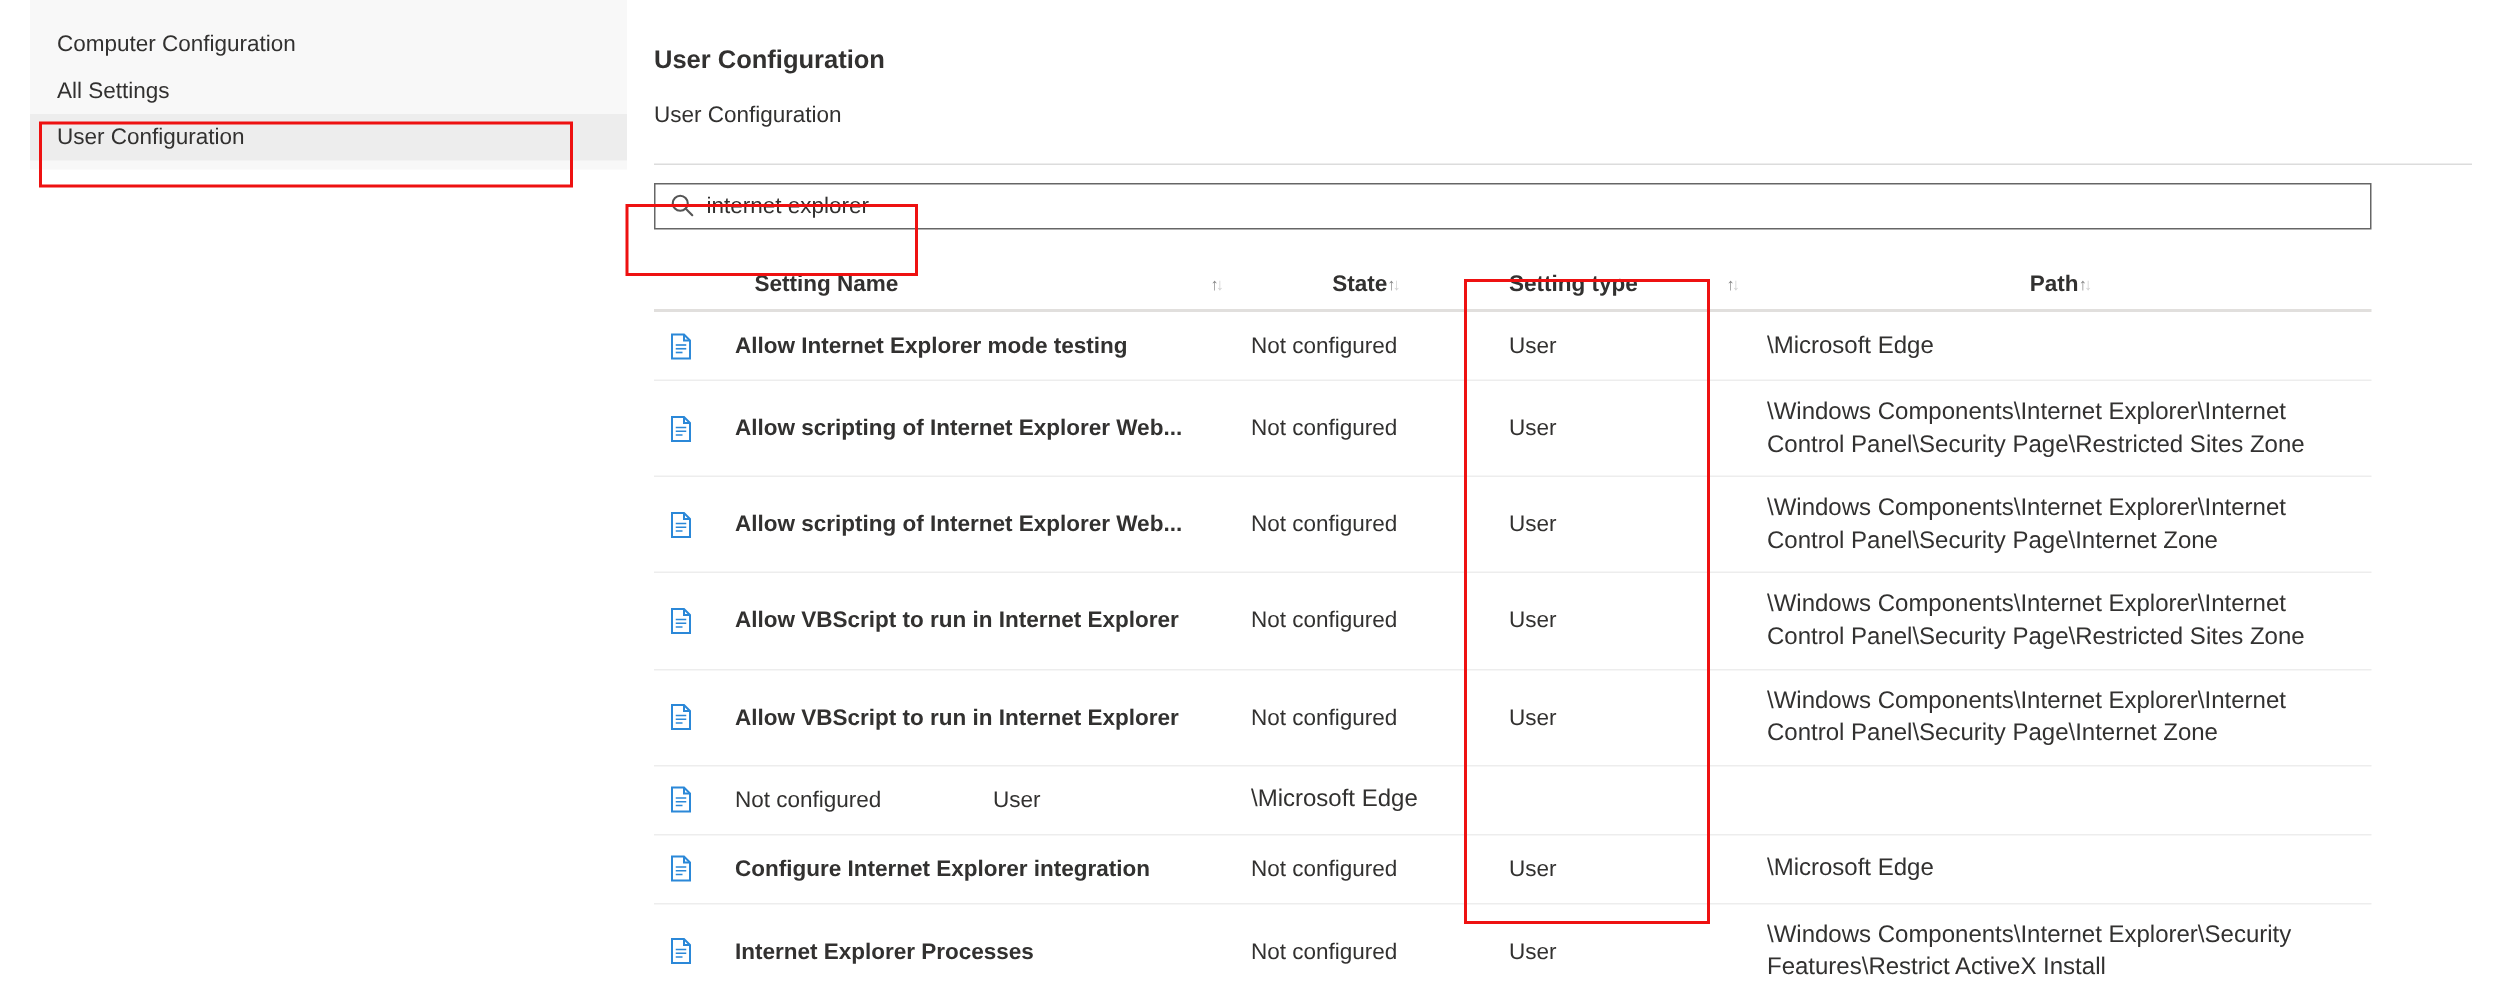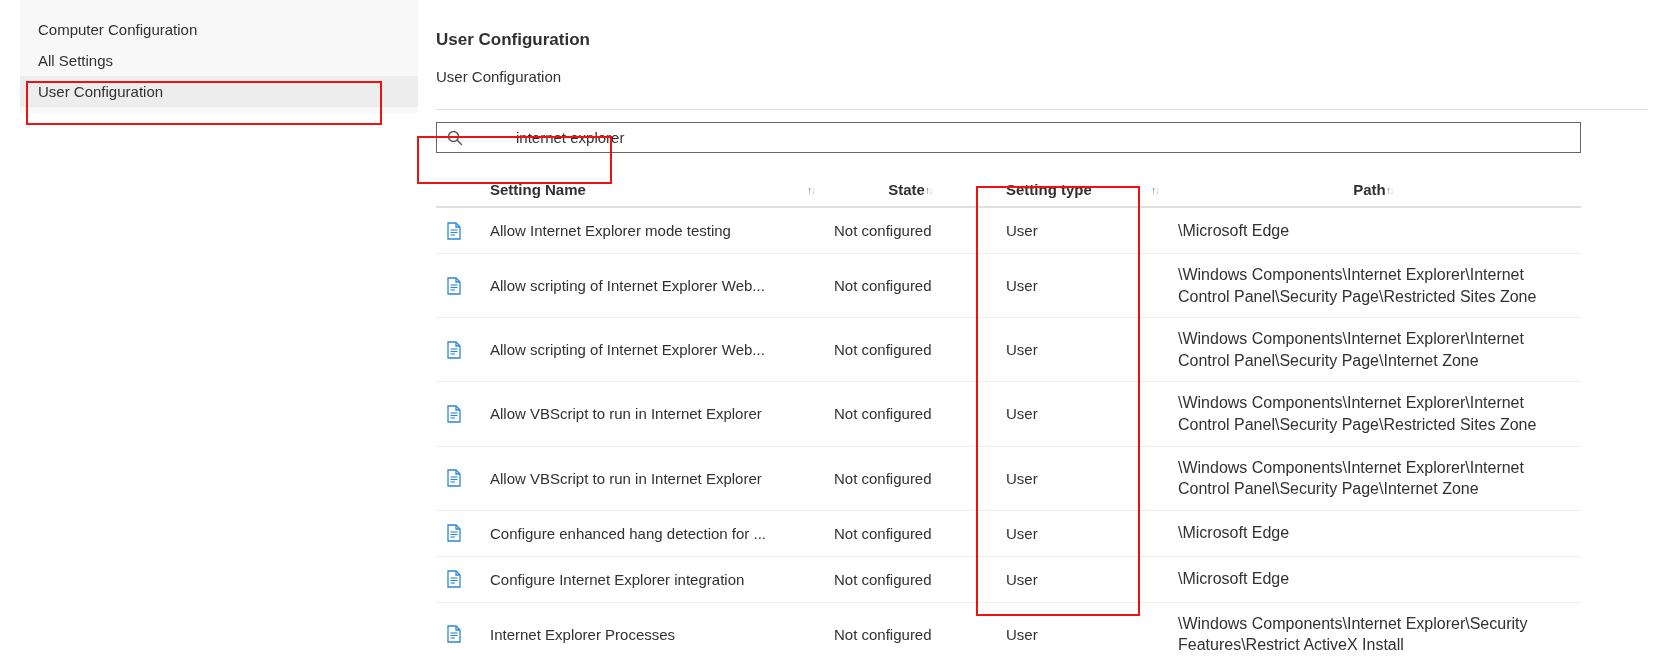--- a/index.html
+++ b/index.html
@@ -47,24 +47,23 @@
   }
   .divider {
     border: none;
     border-top: 1px solid #dcdcdc;
     margin: 0 0 12px 0;
   }
   .search-wrap {
     width: 1145px;
     border: 1px solid #666;
     display: flex;
-    align-items: center;
+    align-items: flex-start;
     padding: 6px 10px;
     background: #fff;
-    gap: 45px;
   }
   .search-wrap svg { flex-shrink: 0; }
   .search-input {
     border: none;
     outline: none;
     font-size: 15px;
     padding: 0 8px;
     flex: 1;
     background: transparent;
     color: #323130;
@@ -81,21 +80,21 @@
     display: flex;
     align-items: center;
     justify-content: space-between;
     font-weight: 700;
     font-size: 15px;
     padding: 6px 10px 8px 10px;
     cursor: pointer;
   }
   .col-icon { width: 44px; padding-left: 14px; }
   .col-name { width: 344px; }
-  .col-name .th-left { padding-left: 0; }
+  .col-name .th-left { padding-left: 0; margin-left: 13px; }
   .col-state { width: 172px; justify-content: center; }
   .col-type  { width: 172px; }
   .col-path  { width: 410px; justify-content: center; }
   .sort-icon {
     color: #888;
     font-size: 11px;
     letter-spacing: -2px;
     display: inline-flex;
   }
   .sort-icon .down { color: #cfcfcf; }
@@ -110,20 +109,21 @@
     padding: 0 10px;
     font-size: 15px;
     color: #323130;
   }
   .cell.col-icon { display: flex; align-items: center; }
   .cell.col-name {
     white-space: nowrap;
     overflow: hidden;
     text-overflow: ellipsis;
     cursor: pointer;
+    font-weight: bold;
   }
   .cell.col-path {
     font-size: 16px;
     line-height: 1.35;
   }
   
   .redbox {
     position: absolute;
     border: 2px solid #e11;
     pointer-events: none;
@@ -264,21 +264,20 @@
           <div class="row">
             <div class="cell col-icon">
               <svg width="16" height="18" viewBox="0 0 16 18">
   <path d="M2 1 h8 l4 4 v12 h-12 z" fill="#fff" stroke="#2b88d8" stroke-width="1.3"></path>
   <path d="M10 1 v4 h4" fill="none" stroke="#2b88d8" stroke-width="1.3"></path>
   <line x1="4.5" y1="8" x2="11.5" y2="8" stroke="#2b88d8" stroke-width="1.1"></line>
   <line x1="4.5" y1="10.5" x2="11.5" y2="10.5" stroke="#2b88d8" stroke-width="1.1"></line>
   <line x1="4.5" y1="13" x2="9" y2="13" stroke="#2b88d8" stroke-width="1.1"></line>
 </svg>
             </div>
-            <div class="cell col-name">Configure enhanced hang detection for ...</div>
             <div class="cell col-state">Not configured</div>
             <div class="cell col-type">User</div>
             <div class="cell col-path">\Microsoft Edge</div>
           </div>
           <div class="row">
             <div class="cell col-icon">
               <svg width="16" height="18" viewBox="0 0 16 18">
   <path d="M2 1 h8 l4 4 v12 h-12 z" fill="#fff" stroke="#2b88d8" stroke-width="1.3"></path>
   <path d="M10 1 v4 h4" fill="none" stroke="#2b88d8" stroke-width="1.3"></path>
   <line x1="4.5" y1="8" x2="11.5" y2="8" stroke="#2b88d8" stroke-width="1.1"></line>

